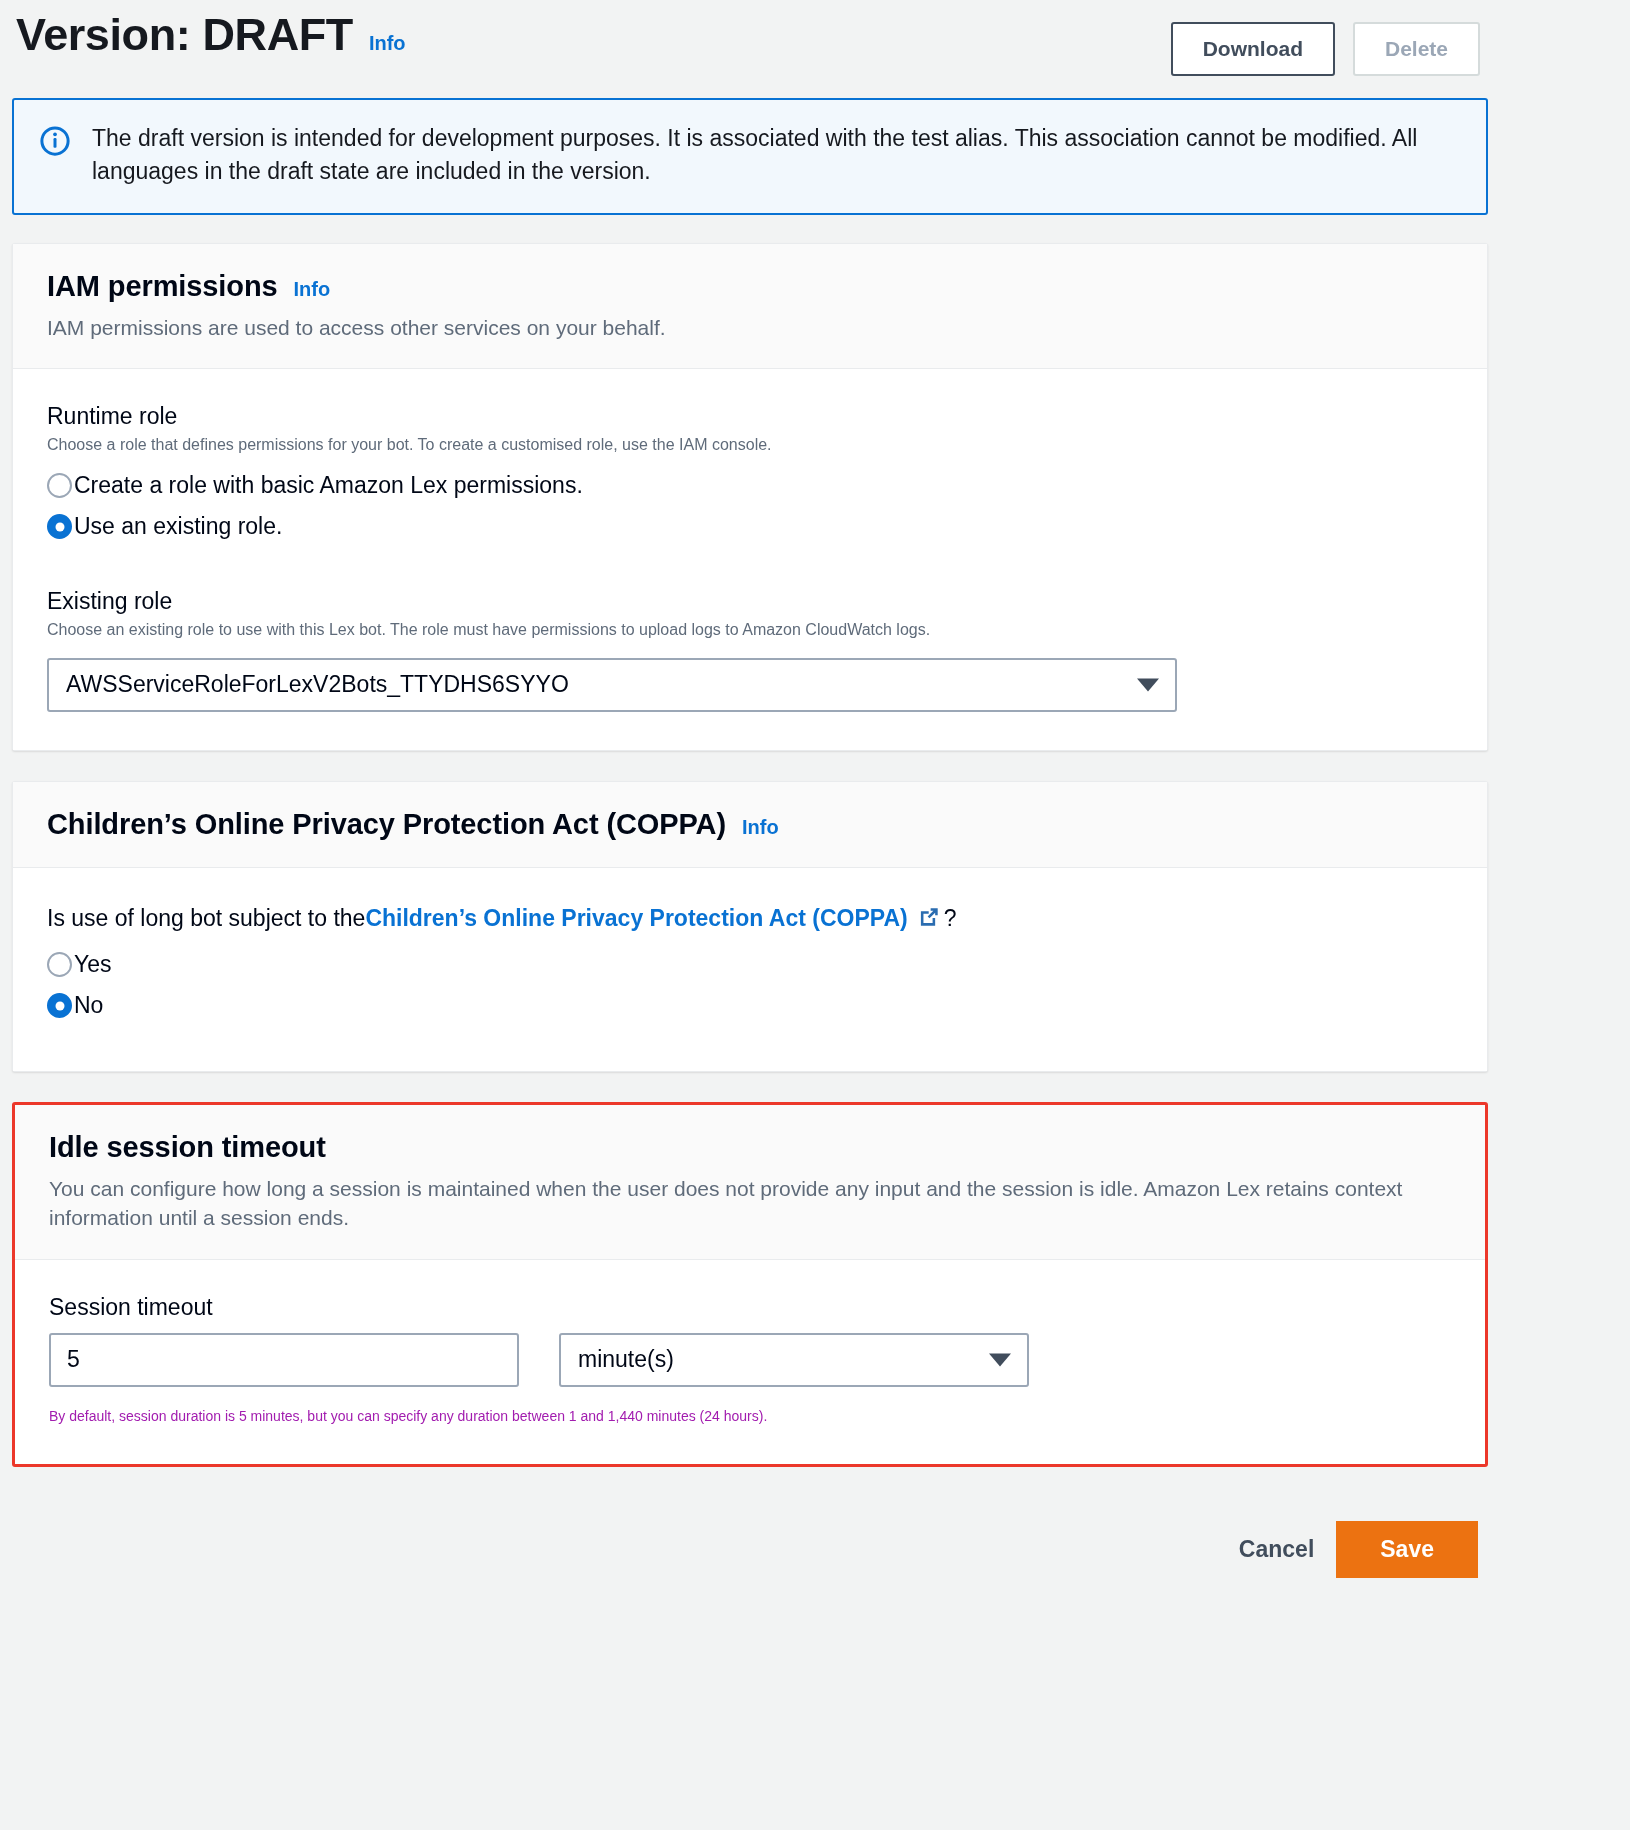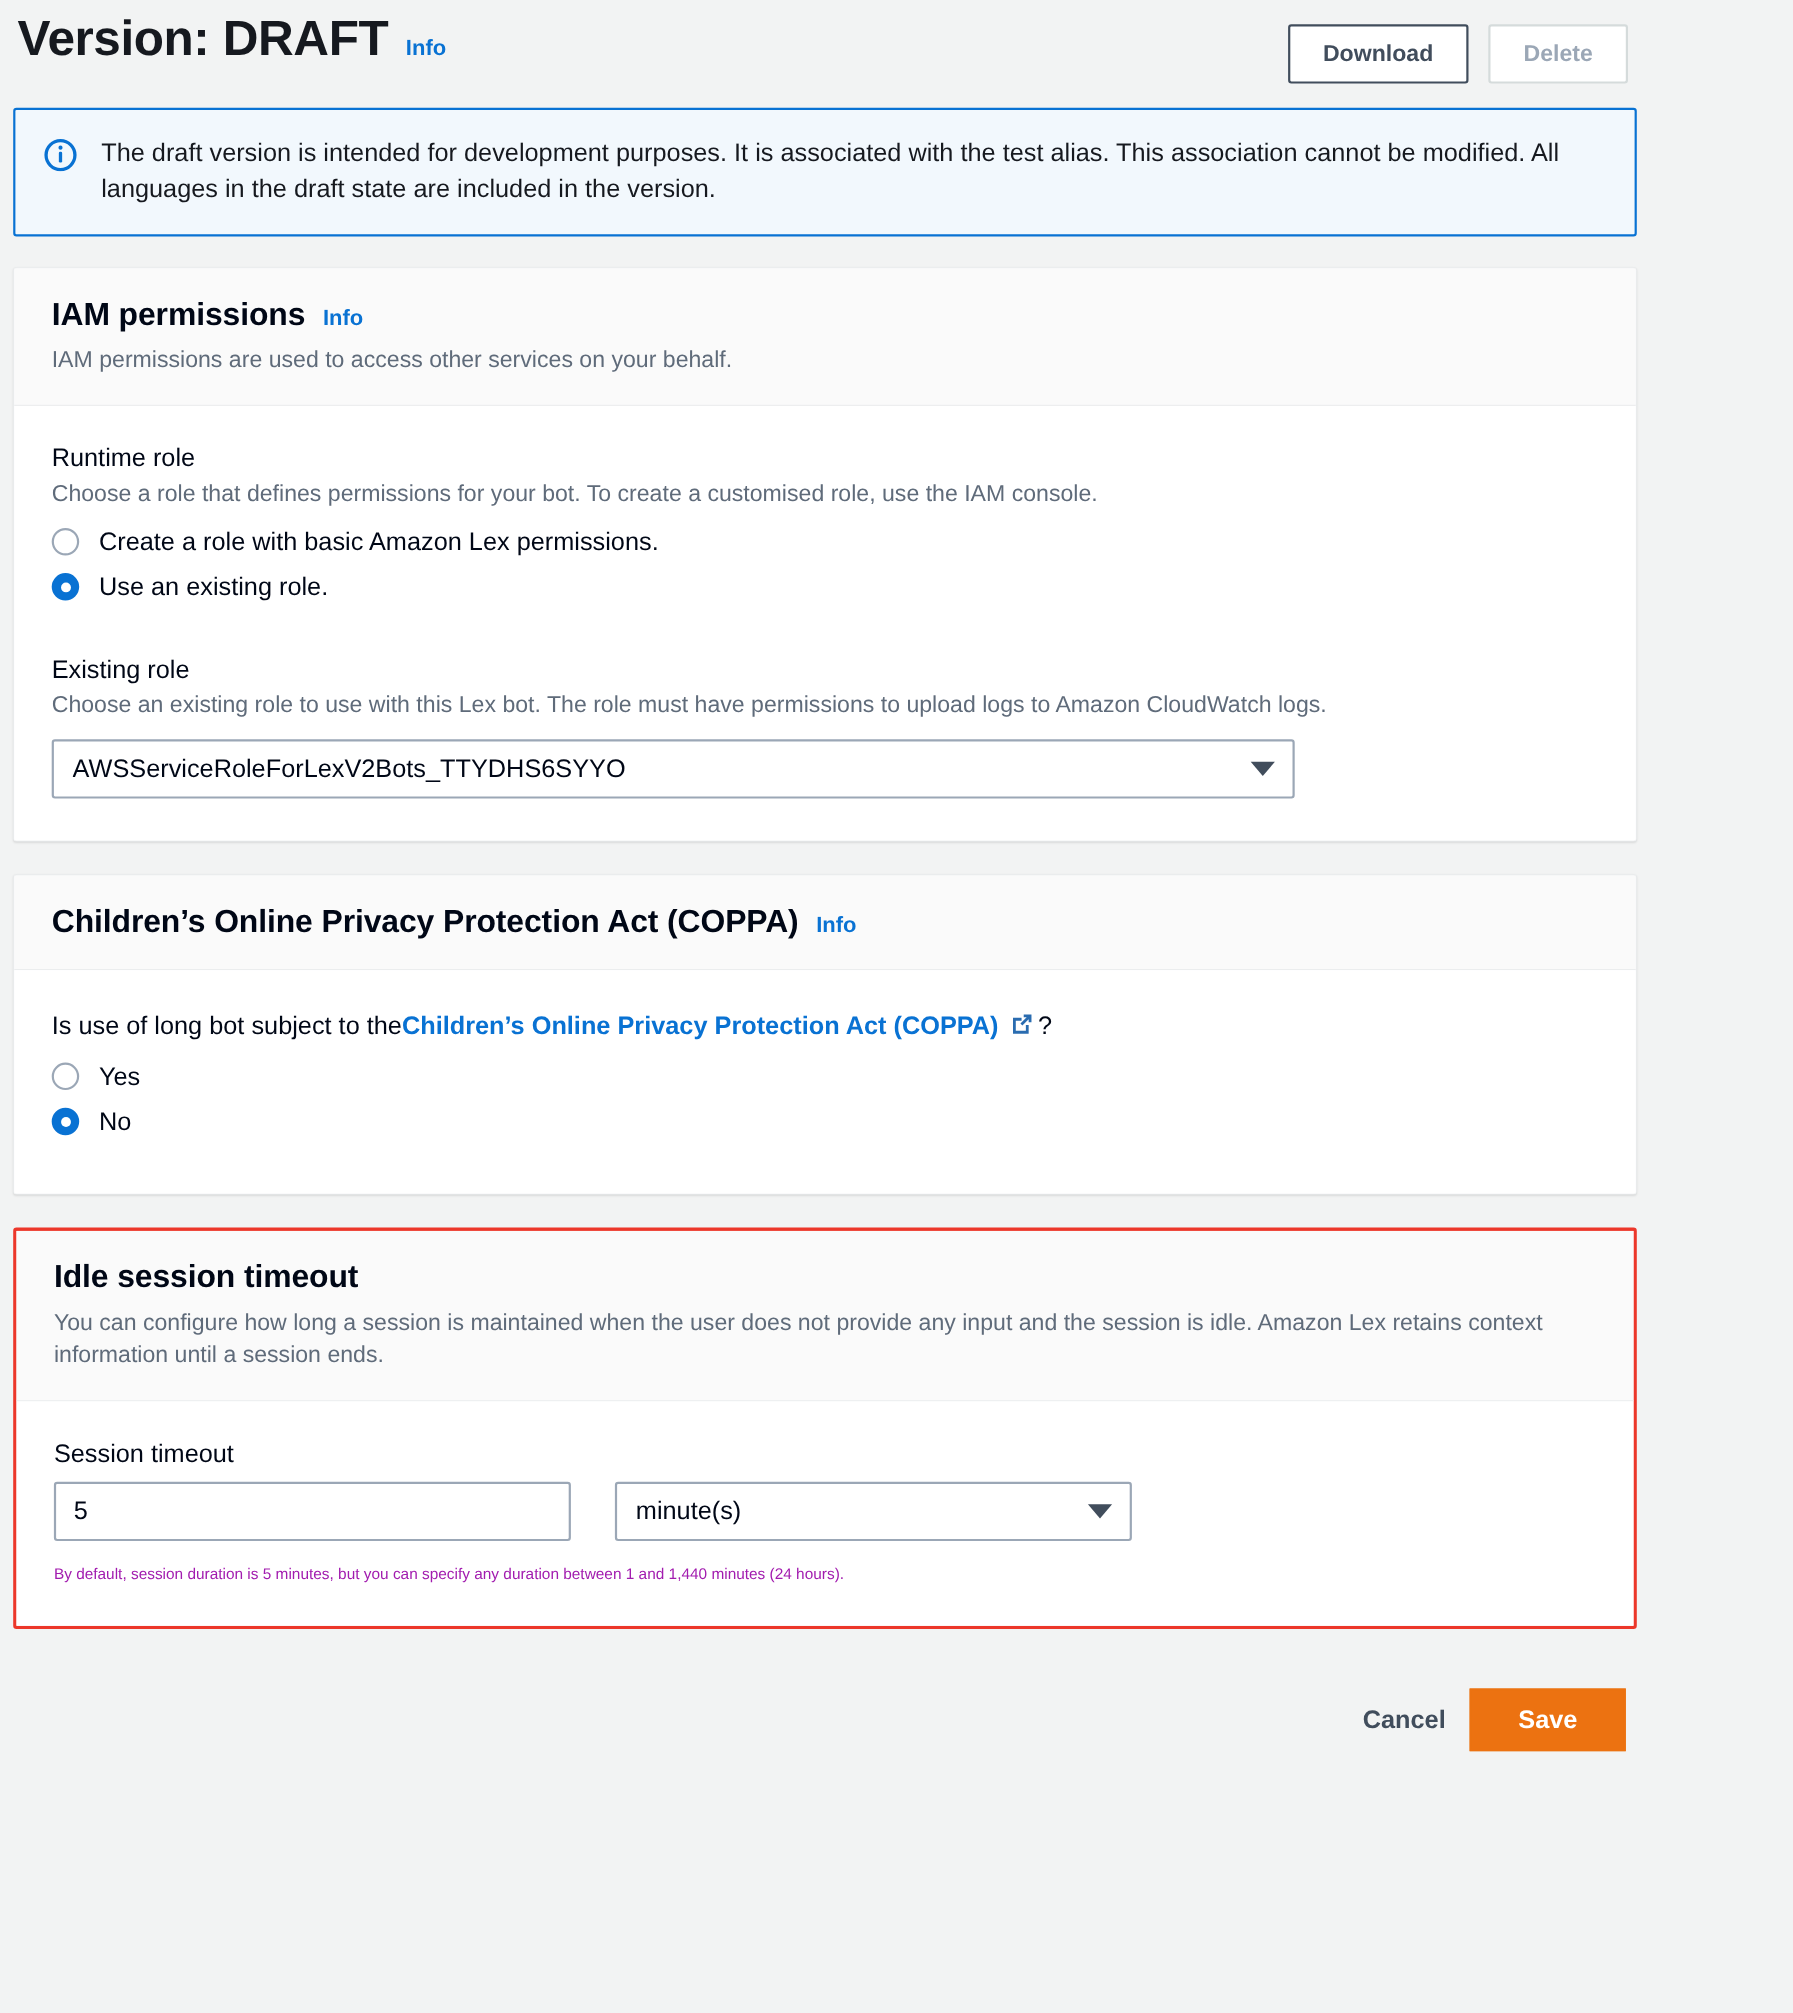--- a/index.html
+++ b/index.html
@@ -135,29 +135,29 @@
   }
 
   
   .field-label {
     font-size: 23px;
     color: #000716;
     font-weight: 400;
     margin-bottom: 4px;
   }
   .field-hint {
-    font-size: 21px;
+    font-size: 16px;
     color: #5f6b7a;
     line-height: 1.4;
     margin-bottom: 16px;
   }
   .radio-row {
     display: flex;
     align-items: center;
-    gap: 18px;
+    gap: 2px;
     margin: 14px 0;
   }
   .radio {
     flex: 0 0 auto;
     width: 25px;
     height: 25px;
     border-radius: 50%;
     border: 2px solid #9ba7b6;
     background: #ffffff;
     box-sizing: border-box;

